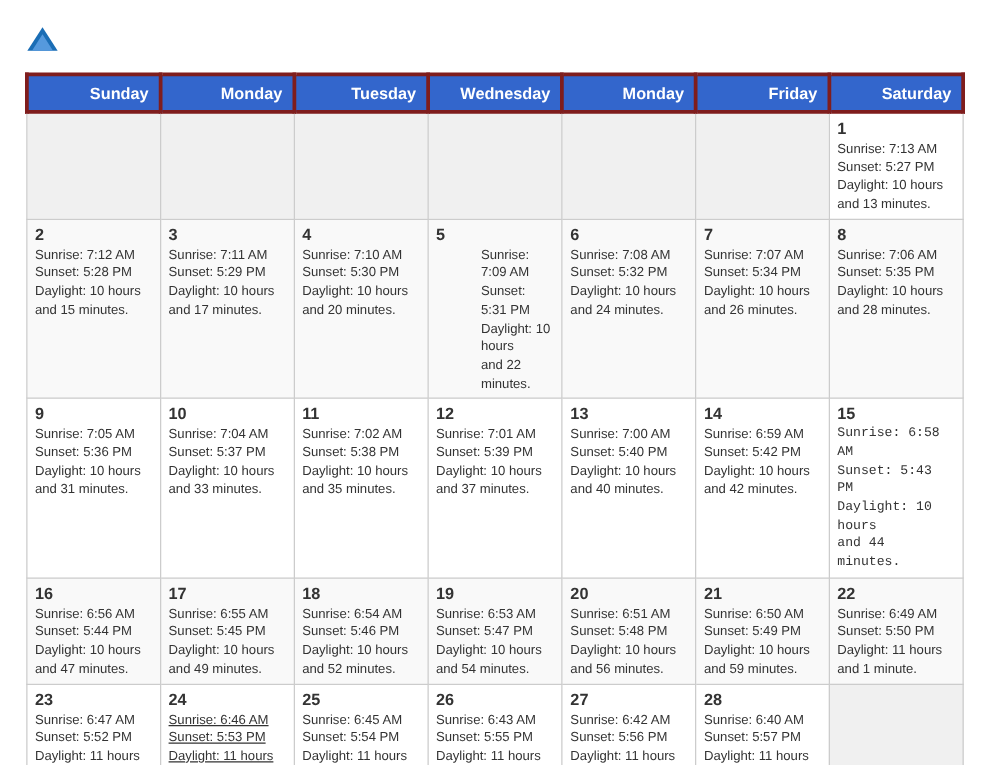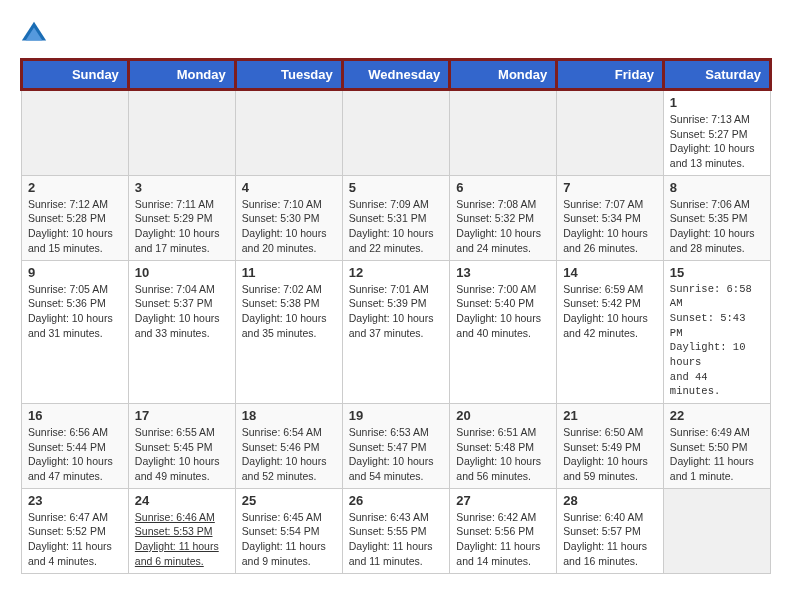--- a/index.html
+++ b/index.html
@@ -153,21 +153,21 @@
         </td>
         <td>
           <span class="day-number">4</span>
           <div class="day-info" style="white-space: pre-line;">Sunrise: 7:10 AM
 Sunset: 5:30 PM
 Daylight: 10 hours
 and 20 minutes.</div>
         </td>
         <td>
           <span class="day-number">5</span>
-          <div class="day-info" style="white-space: pre-line;">Sunrise: 7:09 AM
+          <div class="day-info" style="white-space: pre-line; margin-left: 36px;">Sunrise: 7:09 AM
 Sunset: 5:31 PM
 Daylight: 10 hours
 and 22 minutes.</div>
         </td>
         <td>
           <span class="day-number">6</span>
           <div class="day-info" style="white-space: pre-line;">Sunrise: 7:08 AM
 Sunset: 5:32 PM
 Daylight: 10 hours
 and 24 minutes.</div>

